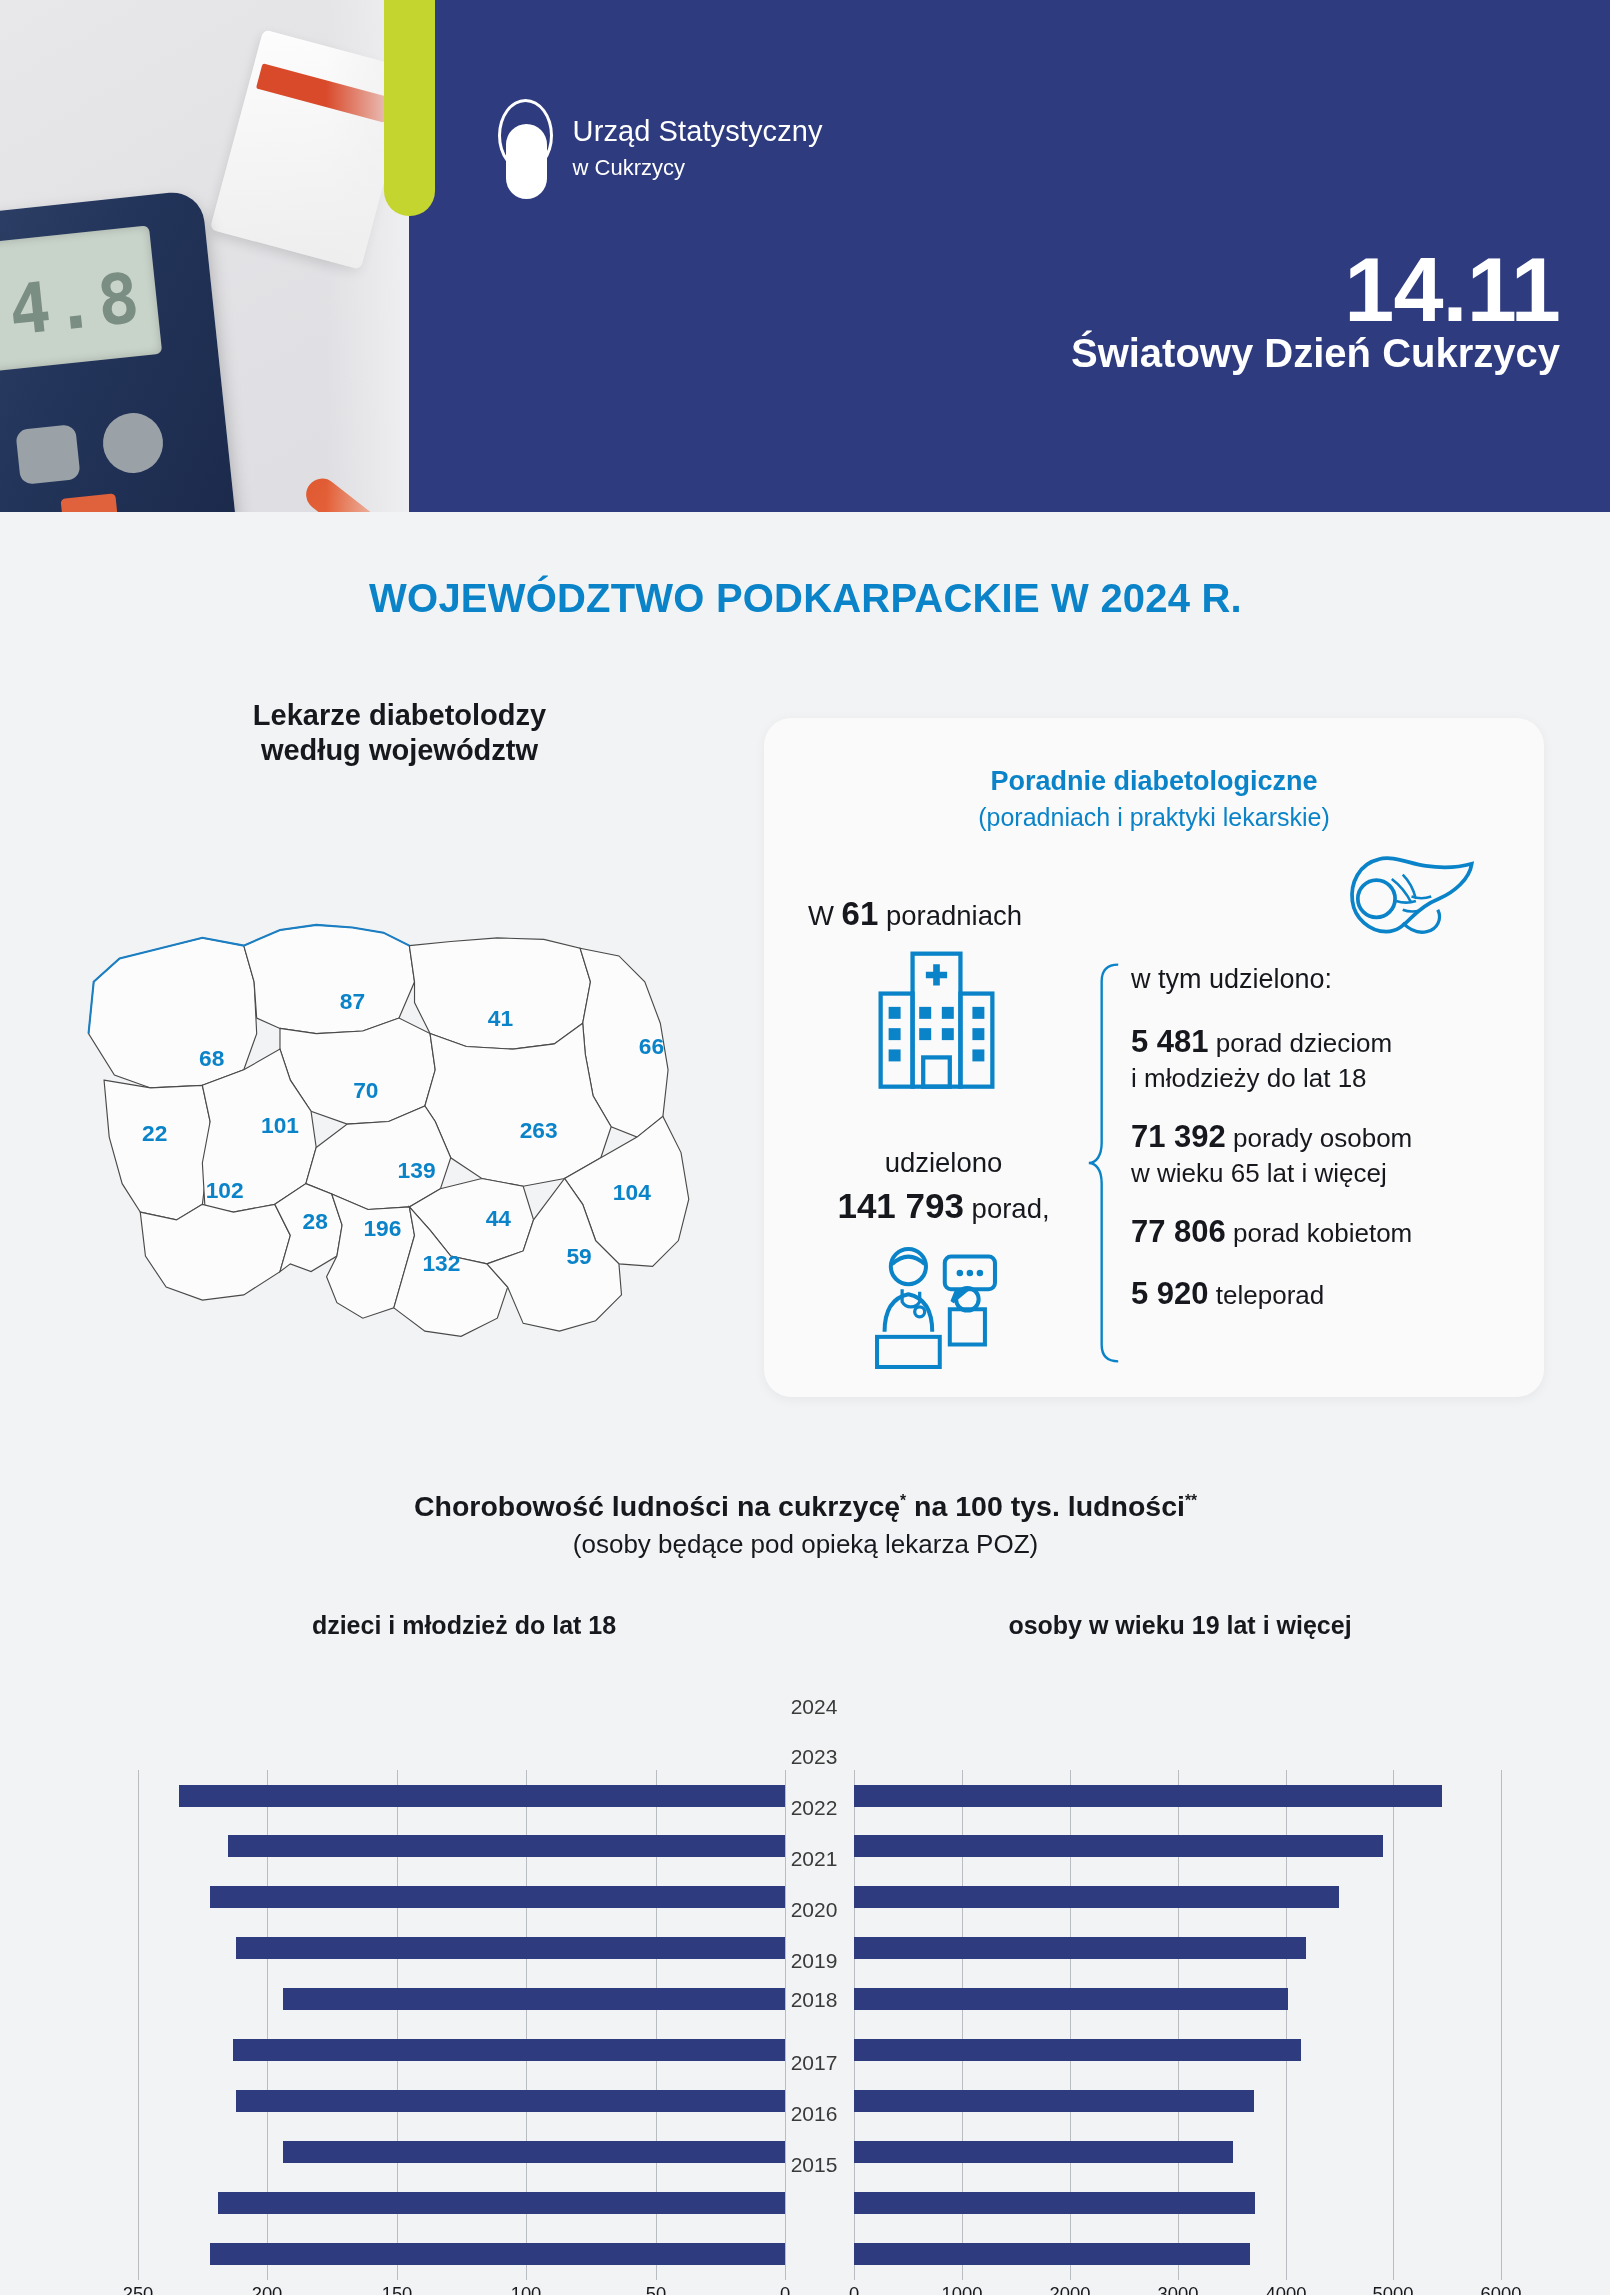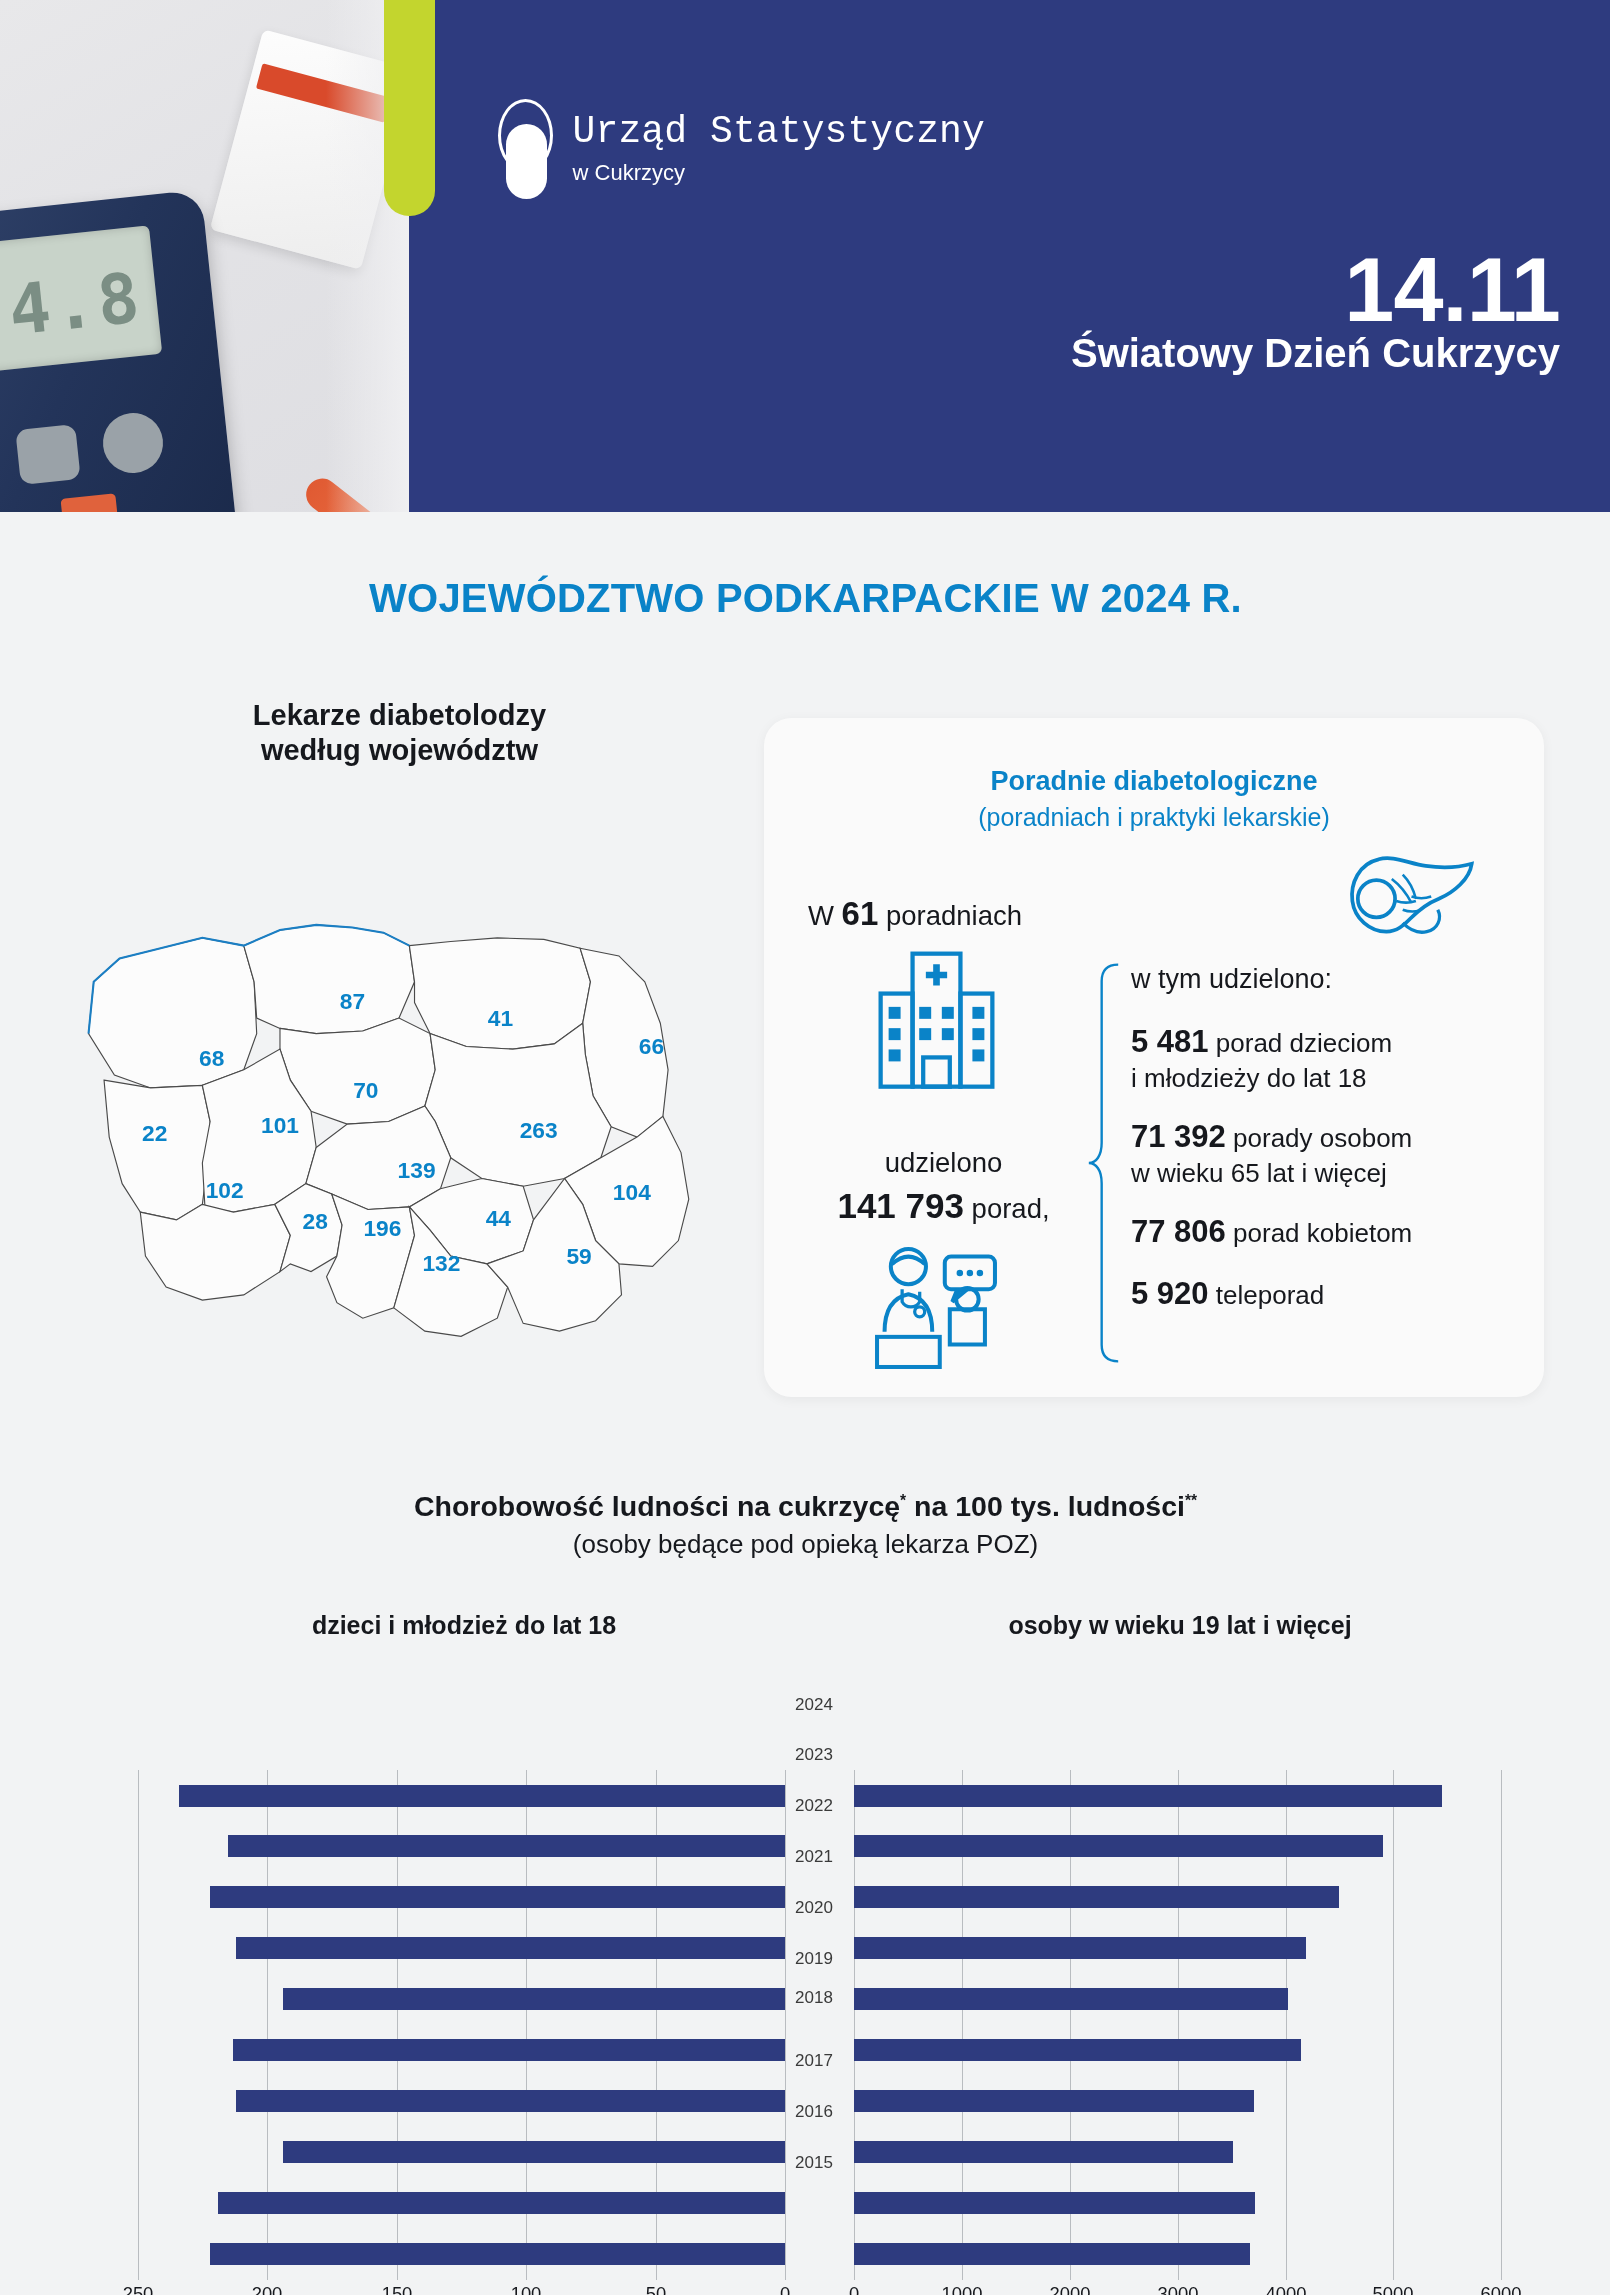--- a/index.html
+++ b/index.html
@@ -106,21 +106,21 @@
   .logo-mark .dot {
     position: absolute; left: 11.5px; top: 25px;
     width: 41px; height: 41px; background: #fff; border-radius: 50%;
   }
   .logo-mark .pill {
     position: absolute; left: 11.5px; top: 46px;
     width: 41px; height: 54px; background: #fff;
     border-bottom-left-radius: 20.7px; border-bottom-right-radius: 20.7px;
   }
   .logo-text { color: #fff; }
-  .logo-l1 { font-size: 38px; font-weight: 400; letter-spacing: 0.1px; line-height: 1.1; font-family: Liberation Mono, monospace; }
+  .logo-l1 { font-size: 29px; font-weight: 400; letter-spacing: 0.1px; line-height: 1.1; }
   .logo-l2 { font-size: 22px; font-weight: 400; margin-top: 6.4px; }
 
   .header-date {
     position: absolute; right: 51px; top: 239px;
     color: #fff; font-size: 90px; font-weight: 700; letter-spacing: -0.9px;
     text-align: right;
   }
   .header-sub {
     position: absolute; right: 51px; top: 331px;
     color: #fff; font-size: 40px; font-weight: 700;
@@ -217,21 +217,21 @@
   .pgl { position: absolute; top: 0; bottom: 0; width: 0.9px; background: #b9bcc0; }
   .pbar {
     position: absolute; height: 22px; background: #2e3b7f;
   }
   .ptick {
     position: absolute; top: 513px; font-size: 18.4px; color: #16181d;
     transform: translateX(-50%); white-space: nowrap;
   }
   .pyear {
     position: absolute; width: 58px; text-align: center;
-    font-size: 17px; color: #3a3a3a;
+    font-size: 21px; color: #3a3a3a;
   }
 </style>
 </head>
 <body>
 
 <div class="header">
   <div class="header-photo">
     <div class="ph-box"></div>
     <div class="ph-boxstripe"></div>
     <div class="ph-meter"></div>

